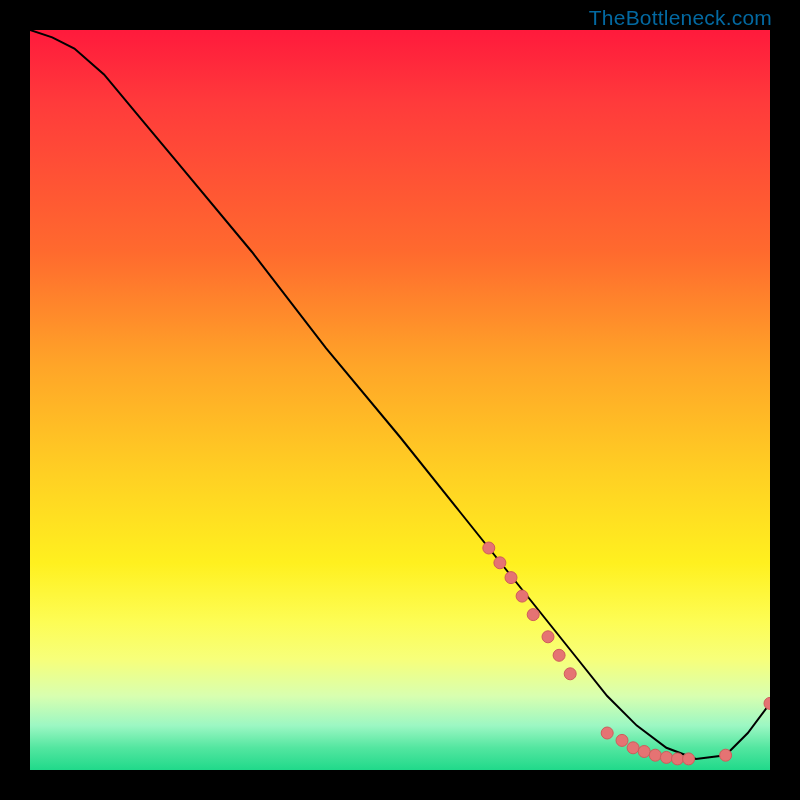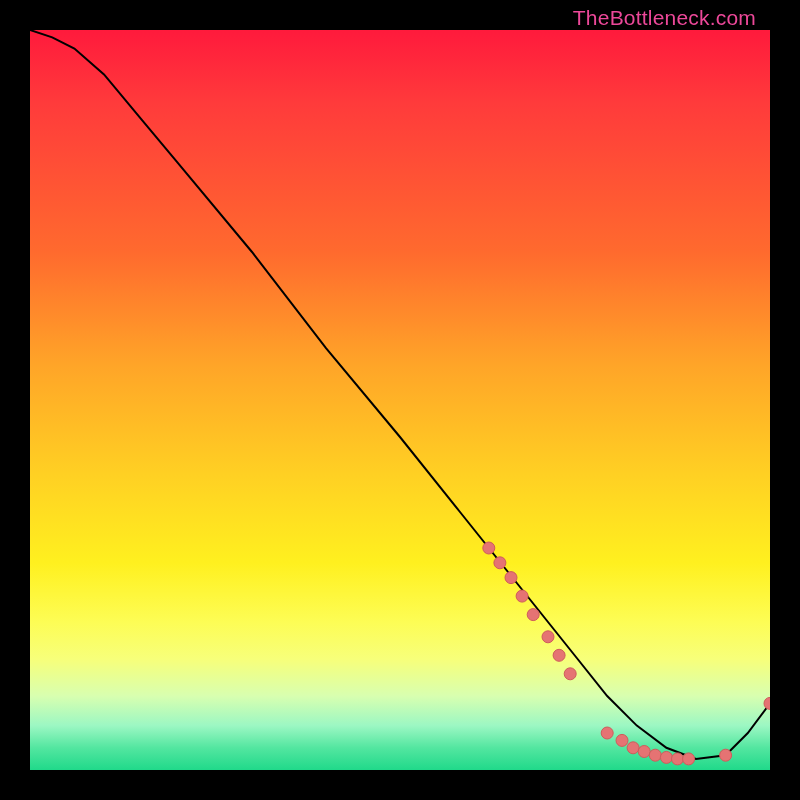--- a/index.html
+++ b/index.html
@@ -39,22 +39,22 @@
       #f7ff7a 85%,
       #d8ffb0 90%,
       #9cf7c3 94%,
       #53e6a0 97%,
       #20d98a 100%
     );
   }
   .watermark {
     position: absolute;
     top: 6px;
-    right: 44px;
-    color: #ec4899;
+    right: 28px;
+    color: #0369a1;
     font-size: 21px;
     letter-spacing: 0.2px;
     font-weight: 400;
   }
   svg.curve {
     position: absolute;
     inset: 0;
     width: 100%;
     height: 100%;
   }

